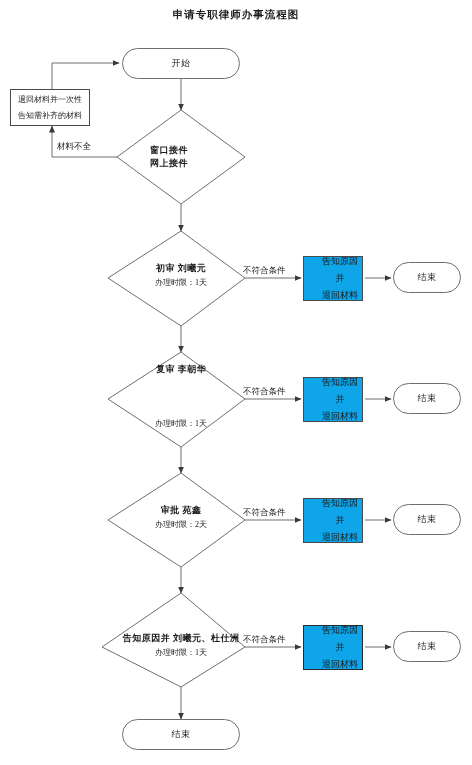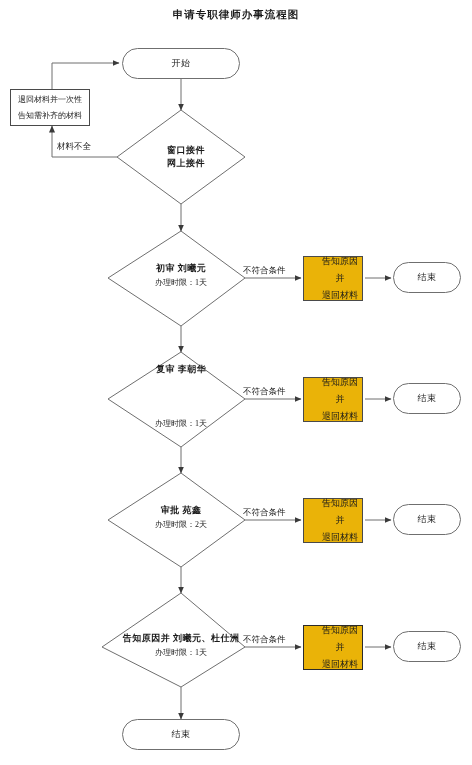--- a/index.html
+++ b/index.html
@@ -12,21 +12,21 @@
     overflow:hidden;
   }
   #flow-canvas{position:absolute;left:0;top:0;width:472px;height:765px;}
   .node{position:absolute;box-sizing:border-box;display:flex;flex-direction:column;
         align-items:center;justify-content:center;text-align:center;}
   .terminator{
     border:1px solid #6f6f6f;border-radius:16px;background:#fff;
     font-size:9px;letter-spacing:.5px;
   }
   .process{
-    border:1px solid #4a4a4a;background:#eab308;
+    border:1px solid #4a4a4a;background:#0ea5e9;
     font-size:9px;line-height:1.9;padding-left:14px;
   }
   .process.bold{border:1.6px solid #2b2b2b;}
   .process .ln{display:block;}
   .diamond-label{
     position:absolute;display:flex;flex-direction:column;align-items:center;
     justify-content:center;text-align:center;pointer-events:none;
   }
   .diamond-label .t1{font-size:9px;font-weight:bold;letter-spacing:.5px;white-space:nowrap;}
   .diamond-label .t2{font-size:8px;white-space:nowrap;margin-top:2px;}
@@ -96,21 +96,21 @@
   <span>开始</span>
 </div>
 
 <div class="retbox" style="left:10px;top:89px;width:80px;height:37px;">
   <span>退回材料并一次性</span>
   <span>告知需补齐的材料</span>
 </div>
 
 <div class="edge-label" style="left:57px;top:141px;">材料不全</div>
 
-<div class="diamond-label" style="left:141px;top:134px;width:90px;height:46px;">
+<div class="diamond-label" style="left:124px;top:134px;width:90px;height:46px;">
   <span class="t1">窗口接件</span>
   <span class="t1">网上接件</span>
 </div>
 
 <div class="diamond-label" style="left:101px;top:258px;width:160px;height:34px;text-align:center;">
   <span class="t1">初审  刘曦元</span>
   <span class="t2">办理时限：1天</span>
 </div>
 <div class="edge-label" style="left:243px;top:265px;">不符合条件</div>
 <div class="node process" style="left:303px;top:256px;width:60px;height:45px;">

